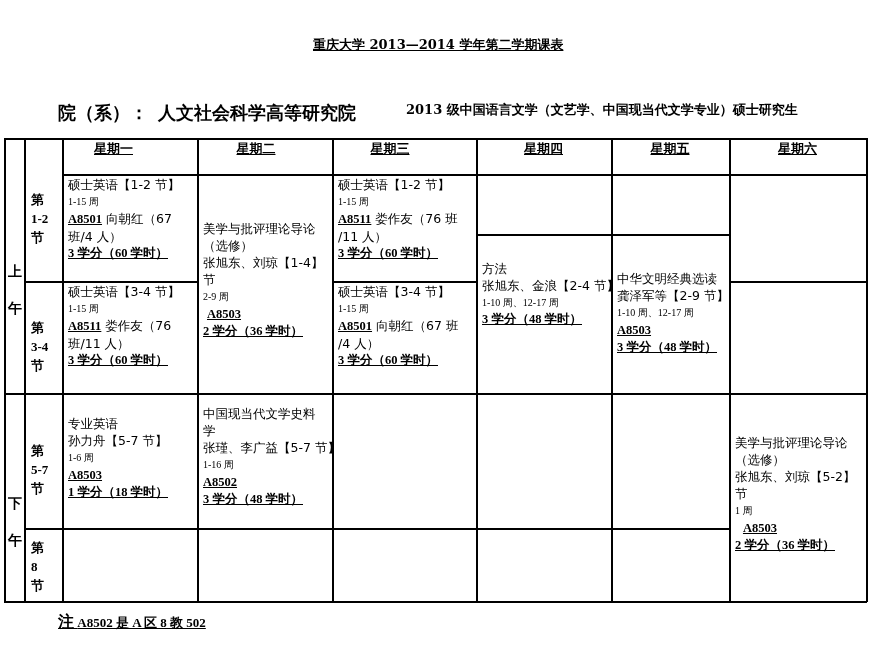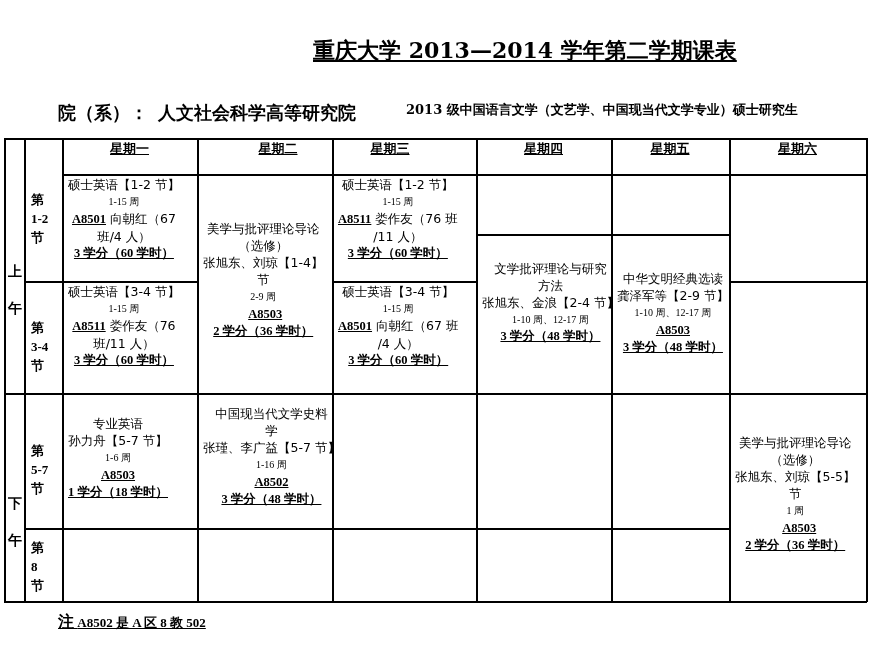--- a/index.html
+++ b/index.html
@@ -1,25 +1,25 @@
 <!DOCTYPE html>
 <html><head>
 <meta charset="utf-8">
 <style>
   html, body { margin: 0; padding: 0; background: #ffffff; }
   body { width: 869px; height: 660px; position: relative; overflow: hidden; color: #000; font-family: "DejaVu Serif", "Liberation Serif", serif; }
-  .title { position: absolute; left: 313px; top: 36px; font-size: 22px; font-weight: bold; text-decoration: underline; white-space: nowrap; letter-spacing: 0px; }
+  .title { position: absolute; left: 313px; top: 36px; font-size: 13px; font-weight: bold; text-decoration: underline; white-space: nowrap; letter-spacing: 0px; }
   .meta-left { position: absolute; left: 58px; top: 101px; font-size: 18px; font-weight: bold; white-space: nowrap; text-align: right; }
   .meta-left .gap { display: inline-block; width: 10px; }
   .meta-right { position: absolute; left: 406px; top: 101px; font-size: 13px; font-weight: bold; white-space: nowrap; }
   .grid { position: absolute; left: 0; top: 0; width: 869px; height: 660px; }
   .line { position: absolute; background: #000; }
   .h { height: 1.5px; }
   .v { width: 1.5px; }
-  .cell { position: absolute; font-size: 12.5px; line-height: 17px; font-family: "DejaVu Sans", "Liberation Sans", sans-serif; white-space: nowrap; text-align: center; }
+  .cell { position: absolute; font-size: 12.5px; line-height: 17px; font-family: "DejaVu Sans", "Liberation Sans", sans-serif; white-space: nowrap; }
   .cell .u { text-decoration: underline; font-family: "Liberation Serif", "DejaVu Serif", serif; font-weight: bold; }
   .cell .ser { font-family: "Liberation Serif", "DejaVu Serif", serif; font-size: 10px; }
   .day { position: absolute; top: 140px; font-size: 13px; font-weight: bold; text-decoration: underline; text-align: center; font-family: "DejaVu Serif", "Liberation Serif", serif; }
   .period { position: absolute; font-size: 13px; font-weight: bold; line-height: 19px; text-align: left; font-family: "Liberation Serif", "DejaVu Serif", serif; }
   .ampm { position: absolute; font-size: 14px; font-weight: bold; font-family: "DejaVu Serif", "Liberation Serif", serif; }
   .note { position: absolute; left: 58px; top: 612px; font-size: 13px; font-weight: bold; text-decoration: underline; white-space: nowrap; font-family: "Liberation Serif", "DejaVu Serif", serif; }
   .note .big { font-size: 16px; font-family: "DejaVu Serif", serif; }
 </style>
 </head>
 <body>
@@ -46,22 +46,22 @@
   <div class="line v" style="left:4px;top:138px;height:464px;"></div>
   <div class="line v" style="left:24px;top:138px;height:464px;"></div>
   <div class="line v" style="left:62px;top:138px;height:464px;"></div>
   <div class="line v" style="left:197px;top:138px;height:464px;"></div>
   <div class="line v" style="left:332px;top:138px;height:464px;"></div>
   <div class="line v" style="left:476px;top:138px;height:464px;"></div>
   <div class="line v" style="left:611px;top:138px;height:464px;"></div>
   <div class="line v" style="left:729px;top:138px;height:464px;"></div>
   <div class="line v" style="left:866px;top:138px;height:464px;"></div>
 
-  <div class="day" style="left:62px;width:135px;">星期一</div>
-  <div class="day" style="left:205px;width:146px;">星期二</div>
+  <div class="day" style="left:46px;width:135px;">星期一</div>
+  <div class="day" style="left:183px;width:146px;">星期二</div>
   <div class="day" style="left:332px;width:116px;">星期三</div>
   <div class="day" style="left:476px;width:135px;">星期四</div>
   <div class="day" style="left:611px;width:118px;">星期五</div>
   <div class="day" style="left:729px;width:137px;">星期六</div>
 
   <div class="ampm" style="left:8px;top:263px;">上</div>
   <div class="ampm" style="left:8px;top:300px;">午</div>
   <div class="ampm" style="left:8px;top:495px;">下</div>
   <div class="ampm" style="left:8px;top:532px;">午</div>
 
@@ -139,39 +139,38 @@
 
   <div class="cell" style="left:338px;top:283px;">
     <div>硕士英语【3-4 节】</div>
     <div class="ser">1-15 周</div>
     <div><span class="u">A8501</span> <span>向朝红（67 班</span></div>
     <div>/4 人）</div>
     <div class="u">3 学分（60 学时）</div>
   </div>
 
   <div class="cell" style="left:482px;top:260px;">
-    <div>文学批评理论与研究</div>
     <div>方法</div>
     <div>张旭东、金浪【2-4 节】</div>
     <div class="ser">1-10 周、12-17 周</div>
     <div class="u">3 学分（48 学时）</div>
   </div>
 
   <div class="cell" style="left:617px;top:270px;">
     <div>中华文明经典选读</div>
     <div>龚泽军等【2-9 节】</div>
     <div class="ser">1-10 周、12-17 周</div>
     <div><span class="u">A8503</span></div>
     <div class="u">3 学分（48 学时）</div>
   </div>
 
   <div class="cell" style="left:735px;top:434px;">
     <div>美学与批评理论导论</div>
     <div>（选修）</div>
-    <div>张旭东、刘琼【5-5】</div>
+    <div>张旭东、刘琼【5-2】</div>
     <div>节</div>
     <div class="ser">1 周</div>
     <div>&nbsp;&nbsp;<span class="u">A8503</span></div>
     <div class="u">2 学分（36 学时）</div>
   </div>
 </div>
 
 <div class="note">
   <span class="big">注</span> <span>A8502 是 A 区 8 教 502</span>
 </div>

